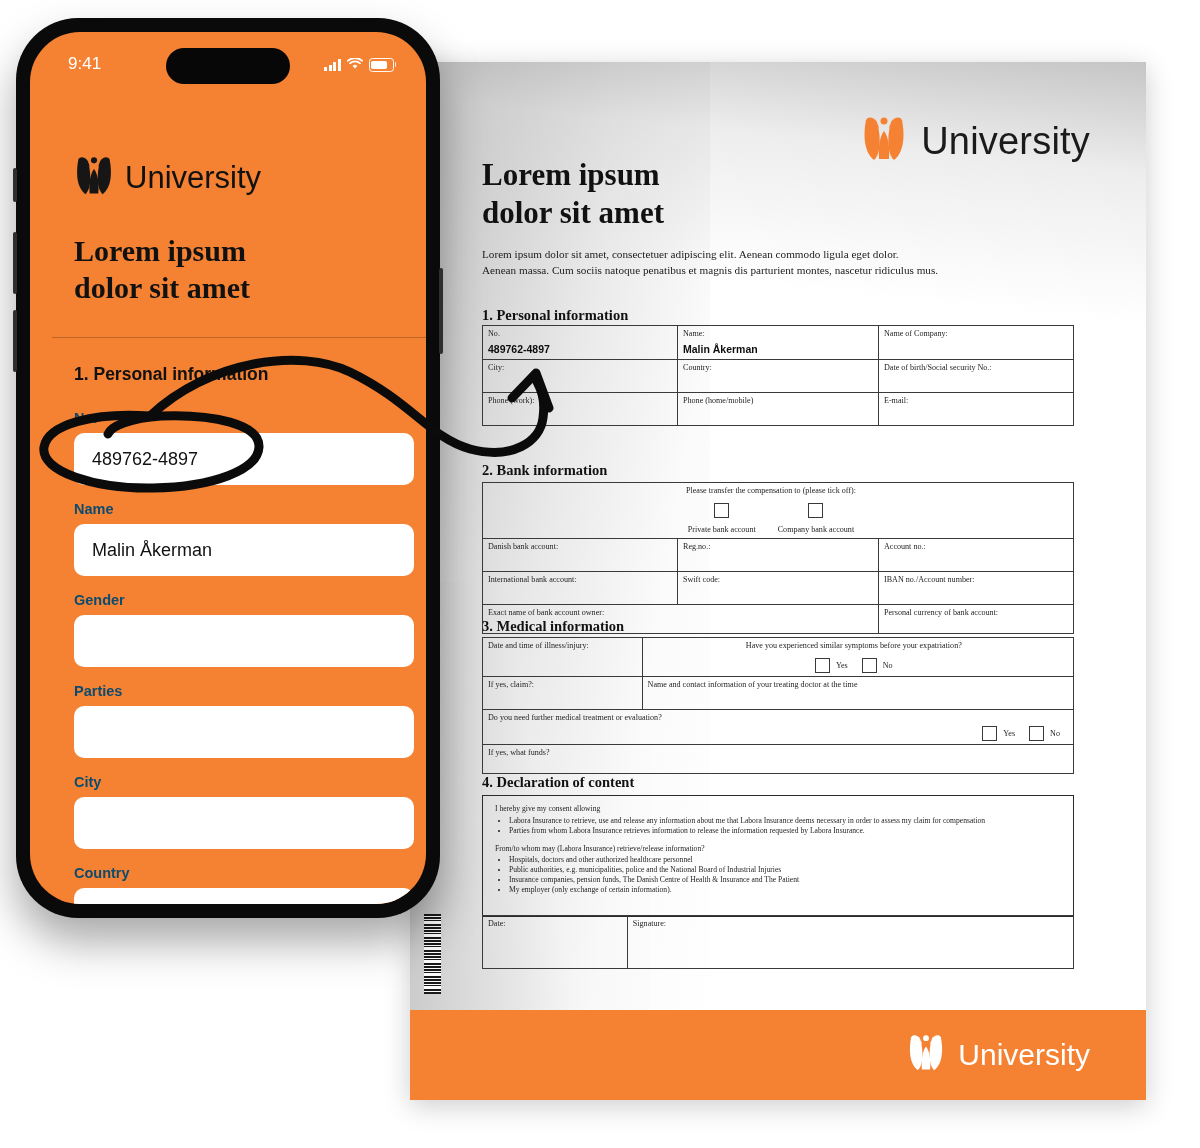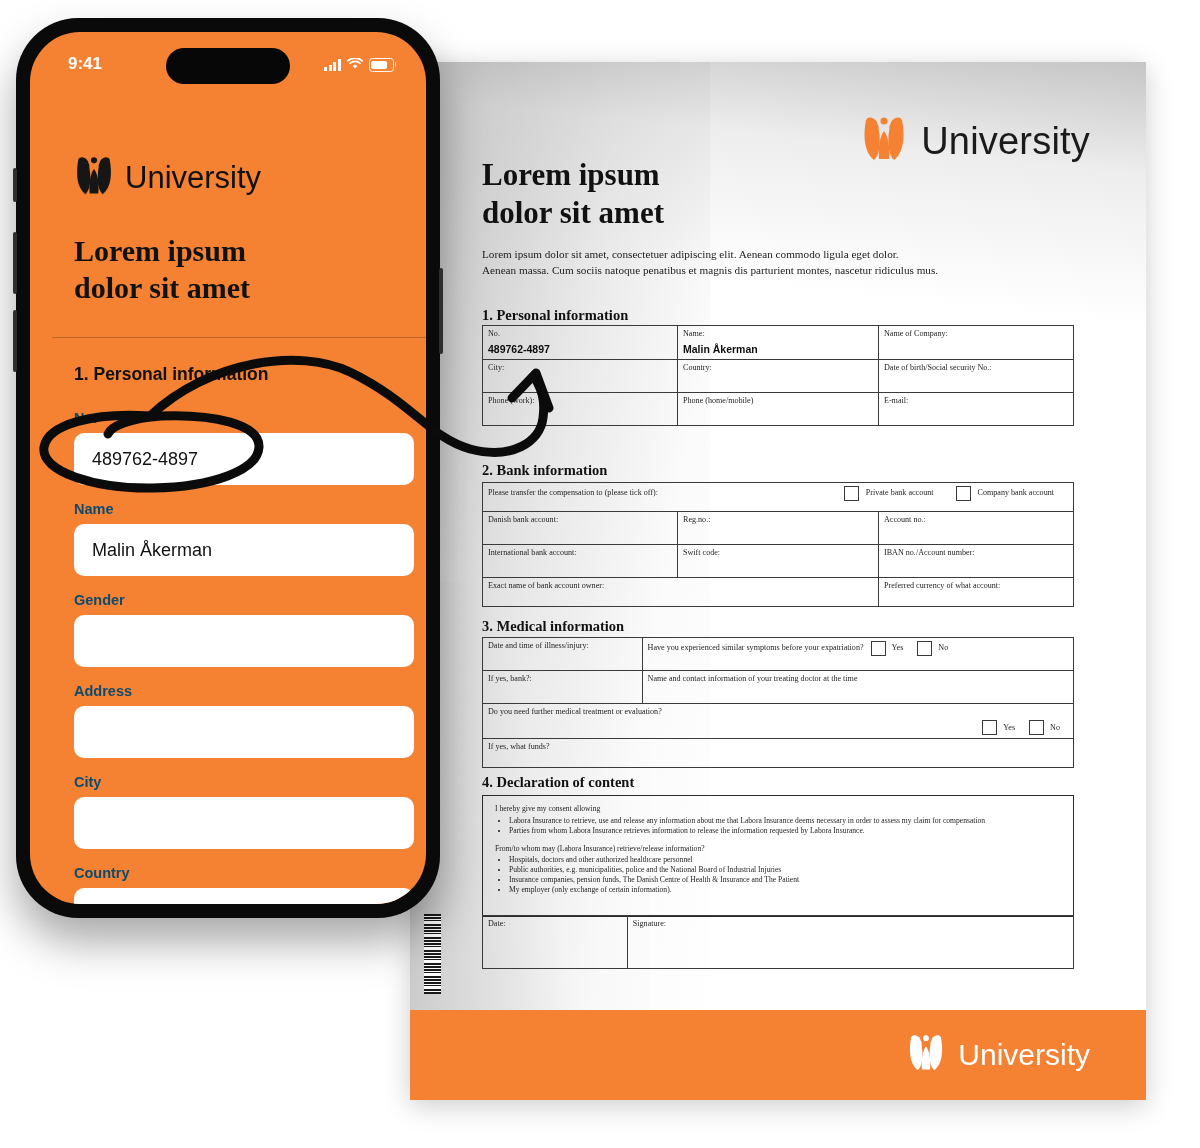--- a/index.html
+++ b/index.html
@@ -62,21 +62,21 @@
   }
   .tbl td{
     border:1px solid #3a3a3a;
     vertical-align:top;
     padding:3px 5px;
     font-size:8.1px;line-height:1.25;color:#1d1d1d;
   }
   .tbl td .lbl{display:block;}
   .tbl td .val{display:block;margin-top:4px;font-family:"Liberation Sans",sans-serif;font-weight:700;font-size:10.5px;color:#0d0d0d;}
   .cbx{display:inline-block;width:13px;height:13px;border:1px solid #3a3a3a;background:#fff;vertical-align:middle;}
-  .cbrow{display:flex;align-items:center;gap:7px;}
+  .cbrow{display:flex;align-items:center;gap:7px;flex-direction:column;}
   .cbwrap{display:flex;align-items:center;gap:22px;}
   .yn{display:flex;align-items:center;gap:6px;font-size:8.1px;}
 
   
   #decl-box{
     position:absolute;left:72px;width:592px;
     border:1.6px solid #2b2b2b;
     font-family:"Liberation Serif", serif;
     color:#1d1d1d;
     padding:8px 12px 8px 12px;
@@ -118,21 +118,21 @@
   #btn-silent{top:150px;height:34px;}
   #btn-volup{top:214px;height:62px;}
   #btn-voldn{top:292px;height:62px;}
   #btn-power{position:absolute;right:-3px;top:250px;width:4px;height:86px;background:#2e2e2e;border-radius:3px;}
 
   #dyn-island{
     position:absolute;left:50%;transform:translateX(-50%);top:16px;
     width:124px;height:36px;background:#070707;border-radius:20px;
   }
   #status-bar{position:absolute;left:0;top:14px;width:396px;height:40px;}
-  #status-time{position:absolute;left:38px;top:8px;font-size:17px;font-weight:700;color:#fff;}
+  #status-time{position:absolute;left:38px;top:8px;font-size:17px;font-weight:400;color:#fff;}
   #status-icons{position:absolute;right:32px;top:10px;display:flex;align-items:center;gap:6px;}
   .bars{display:flex;align-items:flex-end;gap:1.6px;height:12px;}
   .bars i{display:block;width:3px;background:#fff;border-radius:.6px;}
   .bars i:nth-child(1){height:4px;} .bars i:nth-child(2){height:6.5px;}
   .bars i:nth-child(3){height:9px;} .bars i:nth-child(4){height:12px;}
   .batt{width:23px;height:11.5px;border:1.4px solid rgba(255,255,255,.95);border-radius:3.4px;position:relative;}
   .batt::after{content:"";position:absolute;right:-3.4px;top:3px;width:1.8px;height:5px;background:rgba(255,255,255,.85);border-radius:0 1px 1px 0;}
   .batt span{position:absolute;left:1.3px;top:1.3px;bottom:1.3px;width:16px;background:#fff;border-radius:1.8px;display:block;}
 
   #phone-brand{position:absolute;left:44px;top:122px;display:flex;align-items:center;gap:11px;}
@@ -275,21 +275,21 @@
               </td>
           <td>
                 <span class="lbl">IBAN no./Account number:</span>
               </td>
         </tr>
         <tr>
           <td colspan="2" style="height:22px">
                 <span class="lbl">Exact name of bank account owner:</span>
               </td>
           <td>
-                <span class="lbl">Preferred currency of what account:</span>
+                <span class="lbl">Personal currency of bank account:</span>
               </td>
         </tr>
       </tbody>
         </table>
 
       <div class="sec-h" style="top:556px">3. Medical information</div>
       <table class="tbl" style="top:575px">
         <tbody>
             <tr>
           <td style="width:27%;height:26px">
@@ -306,21 +306,21 @@
                 <span class="yn">
                       <span class="cbx"></span>
                       <span>No</span>
                     </span>
               </span>
             </div>
           </td>
         </tr>
         <tr>
           <td style="height:26px">
-                <span class="lbl">If yes, bank?:</span>
+                <span class="lbl">If yes, claim?:</span>
               </td>
           <td>
                 <span class="lbl">Name and contact information of your treating doctor at the time</span>
               </td>
         </tr>
         <tr>
           <td colspan="2" style="height:26px">
             <span class="lbl">Do you need further medical treatment or evaluation?</span>
             <div class="cbwrap" style="gap:14px;justify-content:flex-end;padding-right:8px;margin-top:3px;">
               <span class="yn">
@@ -455,21 +455,21 @@
             <span>Malin Åkerman</span>
           </div>
       </div>
       <div class="fld" style="top:560px">
         <span class="flabel">Gender</span>
         <div class="finput">
             <span></span>
           </div>
       </div>
       <div class="fld" style="top:651px">
-        <span class="flabel">Address</span>
+        <span class="flabel">Parties</span>
         <div class="finput">
             <span></span>
           </div>
       </div>
       <div class="fld" style="top:833px">
         <span class="flabel">Country</span>
         <div class="finput">
             <span></span>
           </div>
       </div>

